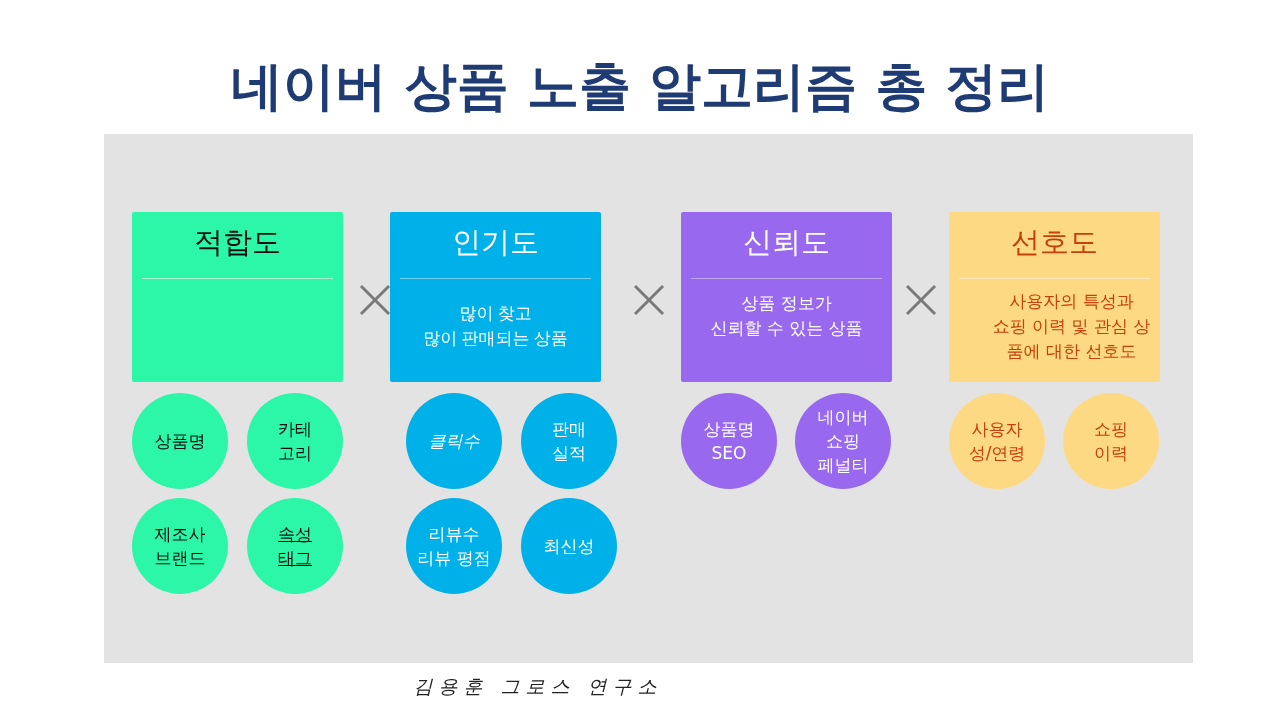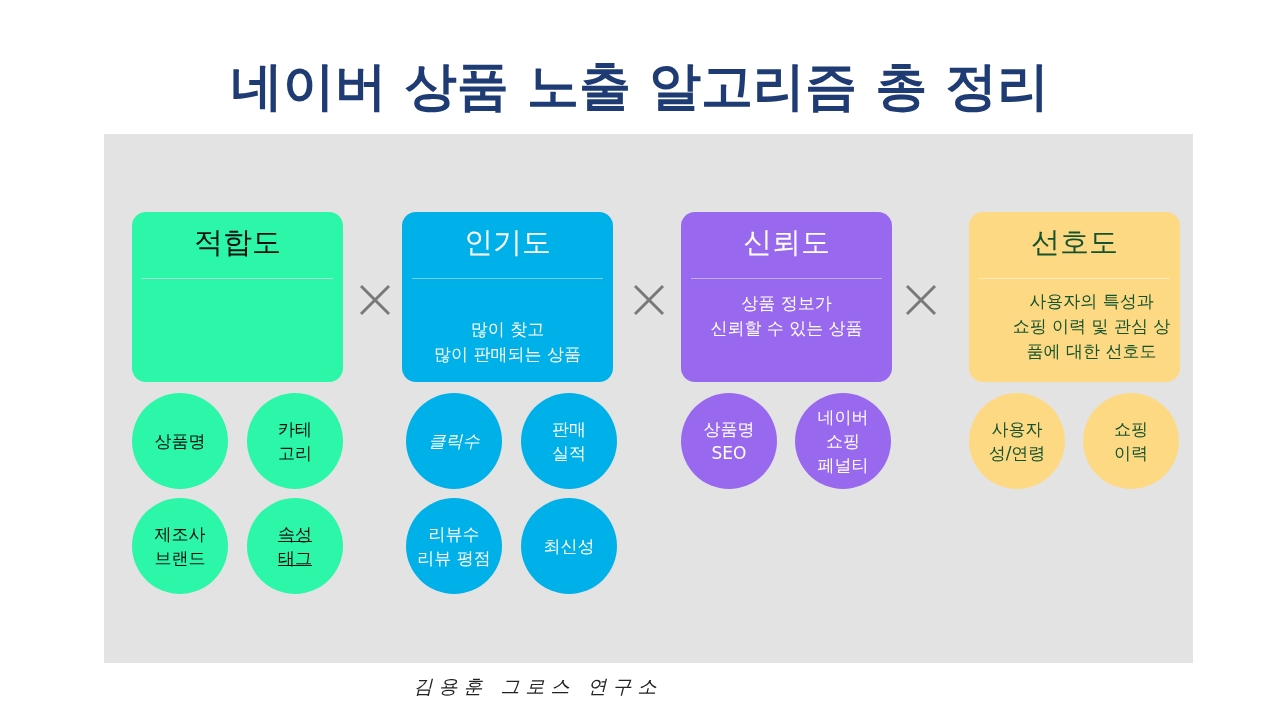--- a/index.html
+++ b/index.html
@@ -12,21 +12,21 @@
     position:absolute; left:0; top:58px; width:1280px; text-align:center;
     font-size:52px; font-weight:bold; color:#1f3b73; letter-spacing:0px;
     line-height:56px;
   }
   .panel {
     position:absolute; left:104px; top:134px; width:1089px; height:529px;
     background:#e3e3e3;
   }
   .card {
     position:absolute; top:212px; width:211px; height:170px;
-    border-radius:14px; box-sizing:border-box; text-align:center;
+    border-radius:2px; box-sizing:border-box; text-align:center;
   }
   .card .head {
     font-size:29px; line-height:36px; padding-top:12px; height:44px;
   }
   .card .rule {
     margin:10px 10px 0 10px; height:1px;
   }
   .card .desc {
     font-size:17px; line-height:25px; margin-top:12px; white-space:pre-line;
   }
@@ -37,44 +37,44 @@
     position:absolute; width:96px; height:96px; border-radius:50%;
     display:flex; align-items:center; justify-content:center; text-align:center;
     font-size:17px; line-height:24px; white-space:pre-line;
   }
   .green { background:#2cf6a7; color:#111111; }
   .green .rule { background:#a8f5d4; }
   .blue { background:#00b0e8; color:#ffffff; }
   .blue .rule { background:#73d2f2; }
   .purple { background:#9869ee; color:#ffffff; }
   .purple .rule { background:#c2aaf5; }
-  .yellow { background:#fed984; color:#14532d;margin-left:20px; }
+  .yellow { background:#fed984; color:#c2410c; }
   .yellow .rule { background:#fce9bd; }
   .signature {
     position:absolute; left:0; top:674px; width:1076px; text-align:center;
     font-family:"DejaVu Serif", serif; font-size:19px; color:#222;
     letter-spacing:6px; font-style:italic;
   }
 </style>
 </head>
 <body>
 
 <div class="title">네이버 상품 노출 알고리즘 총 정리</div>
 
 <div class="panel"></div>
 
 <div class="card green" style="left:132px;">
   <div class="head">적합도</div>
   <div class="rule"></div>
 </div>
 
-<div class="card blue" style="left:402px;">
+<div class="card blue" style="left:390px;font-family:Liberation Serif, serif;">
   <div class="head">인기도</div>
   <div class="rule"></div>
-  <div class="desc" style="margin-top:38px;">많이 찾고
+  <div class="desc" style="margin-top:22px;">많이 찾고
 많이 판매되는 상품</div>
 </div>
 
 <div class="card purple" style="left:681px;">
   <div class="head">신뢰도</div>
   <div class="rule"></div>
   <div class="desc" style="text-align:center;">상품 정보가
 신뢰할 수 있는 상품</div>
 </div>
 

